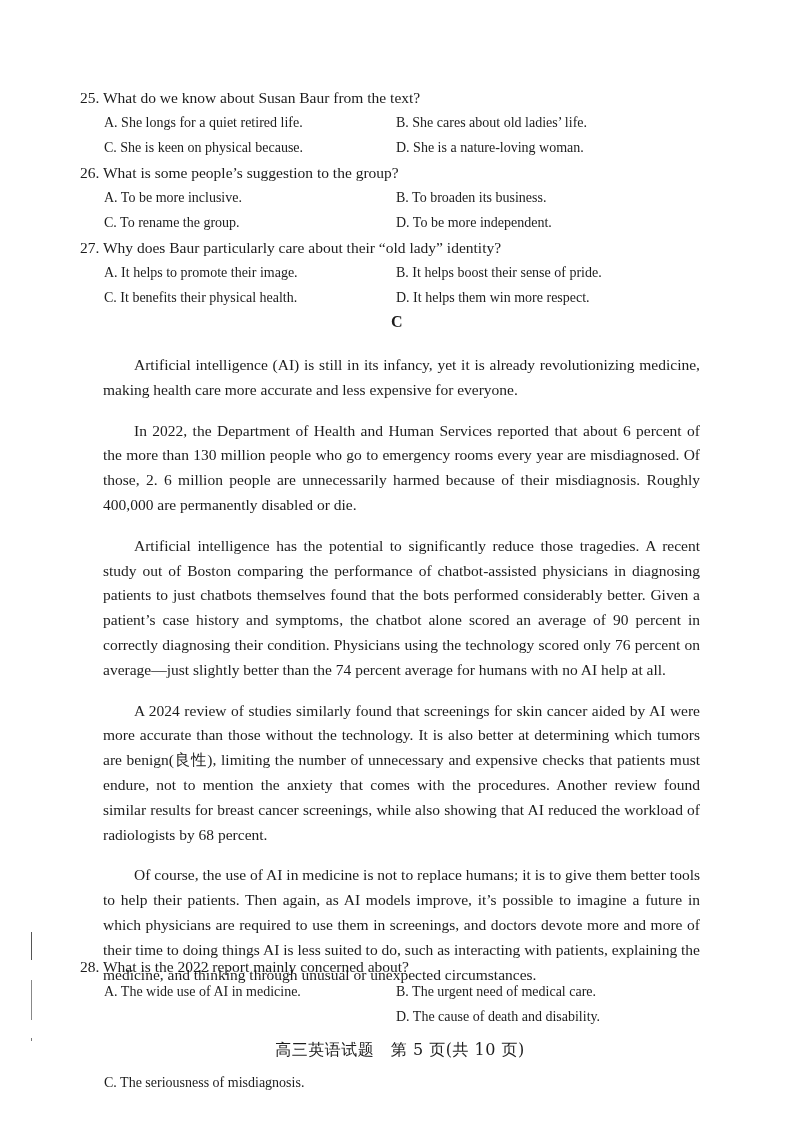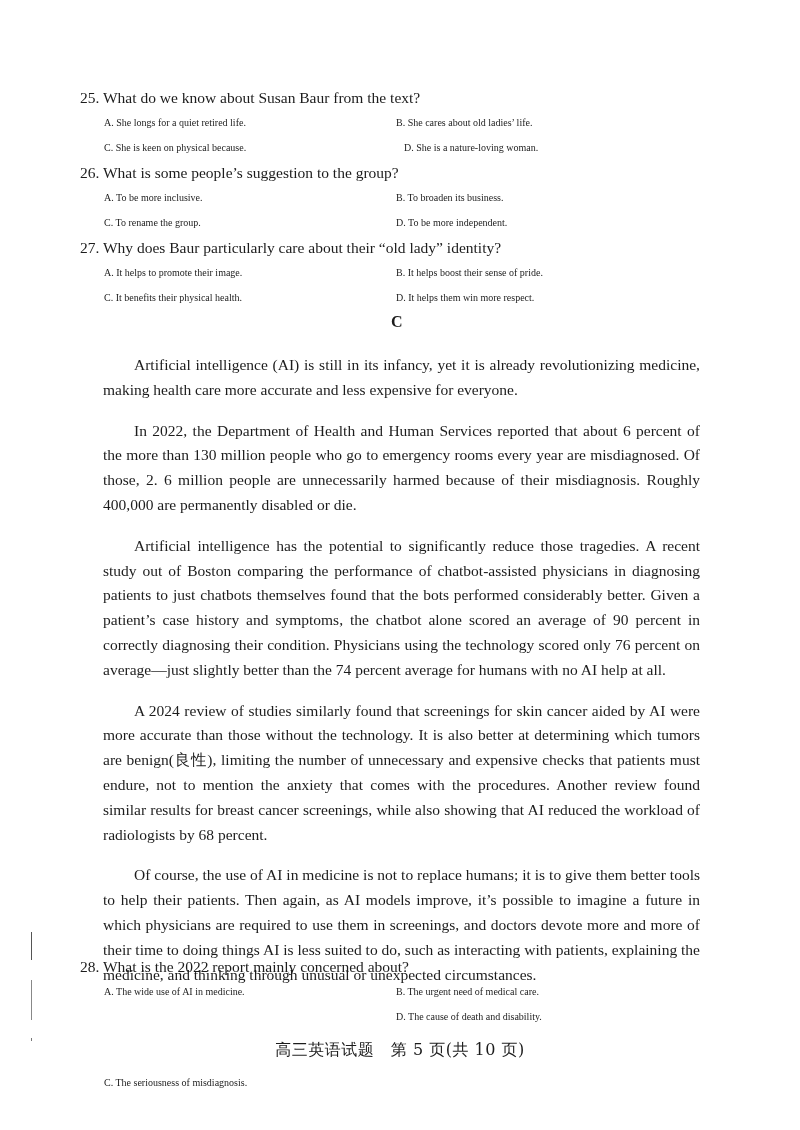--- a/index.html
+++ b/index.html
@@ -1,20 +1,20 @@
 <!DOCTYPE html>
 <html><head>
 <meta charset="utf-8">
 <style>
   html, body { margin: 0; padding: 0; background: #ffffff; }
   body { width: 800px; height: 1130px; position: relative; overflow: hidden;
          font-family: "Liberation Serif", "DejaVu Serif", serif; color: #1c1c1c; }
   .page { position: absolute; left: 0; top: 0; width: 652px; height: 1130px; }
   .q { position: absolute; left: 80px; font-size: 15.5px; line-height: 20px; white-space: nowrap; }
-  .opt { position: absolute; font-size: 10px; line-height: 20px; white-space: nowrap; }
+  .opt { position: absolute; font-size: 14px; line-height: 20px; white-space: nowrap; }
   .optA { left: 104px; }
   .optB { left: 396px; }
   .section-letter { position: absolute; left: 391px; top: 313px; font-size: 16px; font-weight: bold; }
   .passage { position: absolute; left: 87px; width: 629px; font-size: 15.5px; line-height: 24.8px;
              text-align: justify; }
   .passage p { margin: 16px; text-indent: 31px; text-align: justify; text-align-last: left; }
   .footer { position: absolute; top: 1040px; left: 0; width: 800px; text-align: center;
             font-size: 16px; font-family: "DejaVu Serif", serif; letter-spacing: 0.5px; }
   .margin-mark { position: absolute; left: 31px; width: 1px; background: #555; }
 </style>
@@ -23,21 +23,21 @@
 
 <div class="page">
 
   <div class="q" style="top:88px;">
     <span>25.</span>
     <span>What do we know about Susan Baur from the text?</span>
   </div>
   <div class="opt optA" style="top:113px;">A. She longs for a quiet retired life.</div>
   <div class="opt optB" style="top:113px;">B. She cares about old ladies’ life.</div>
   <div class="opt optA" style="top:138px;">C. She is keen on physical because.</div>
-  <div class="opt optB" style="top:138px;margin-left:8px;">D. She is a nature-loving woman.</div>
+  <div class="opt optB" style="top:138px;">D. She is a nature-loving woman.</div>
 
   <div class="q" style="top:163px;">
     <span>26.</span>
     <span>What is some people’s suggestion to the group?</span>
   </div>
   <div class="opt optA" style="top:188px;">A. To be more inclusive.</div>
   <div class="opt optB" style="top:188px;">B. To broaden its business.</div>
   <div class="opt optA" style="top:213px;">C. To rename the group.</div>
   <div class="opt optB" style="top:213px;">D. To be more independent.</div>
 

